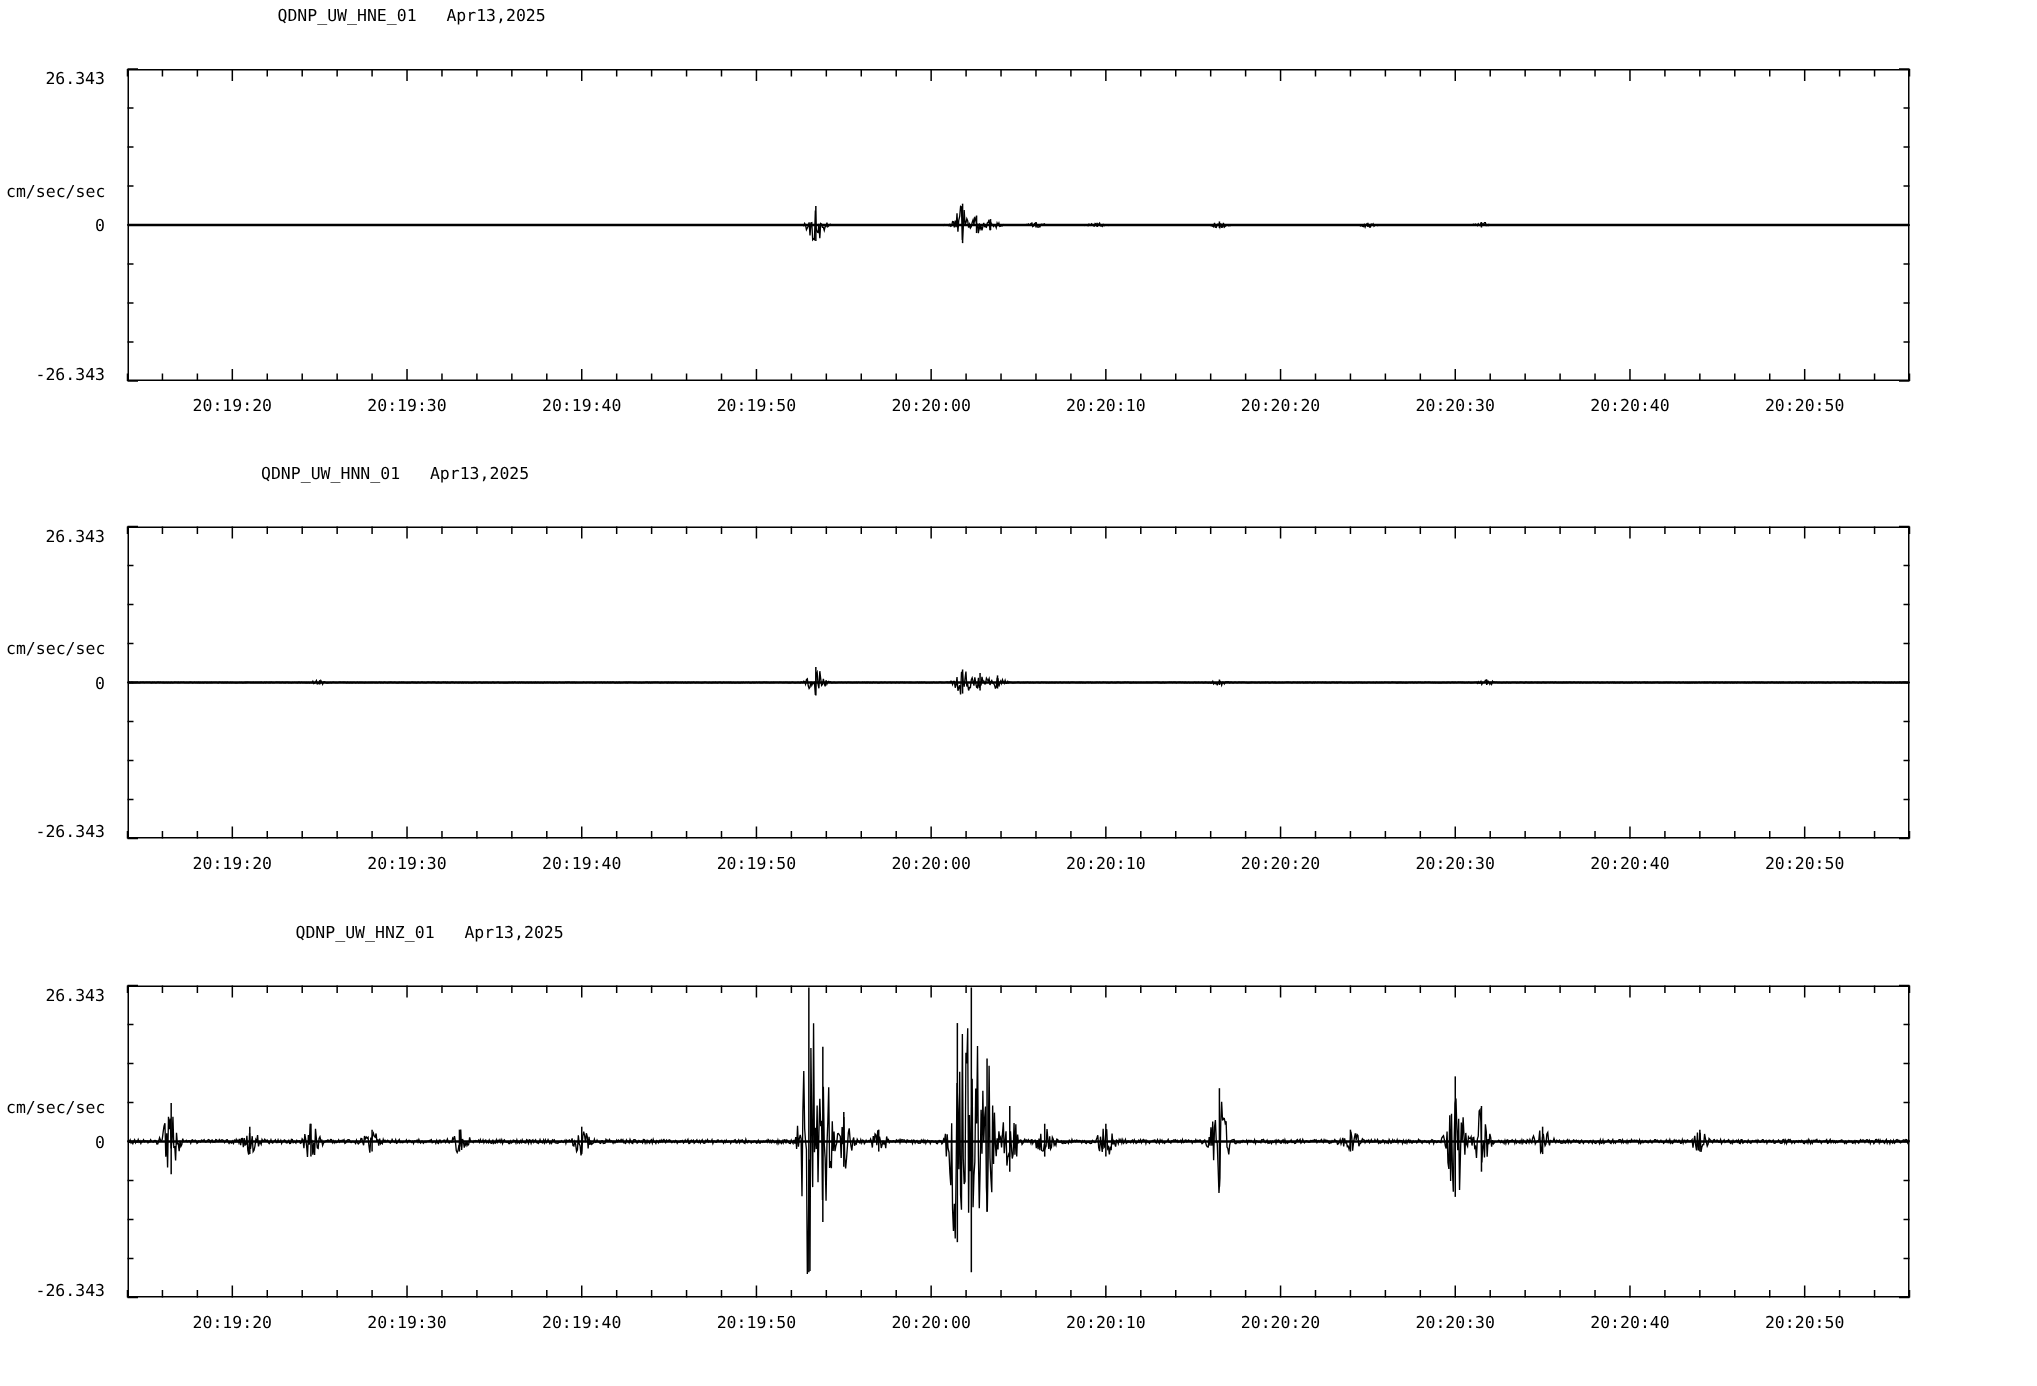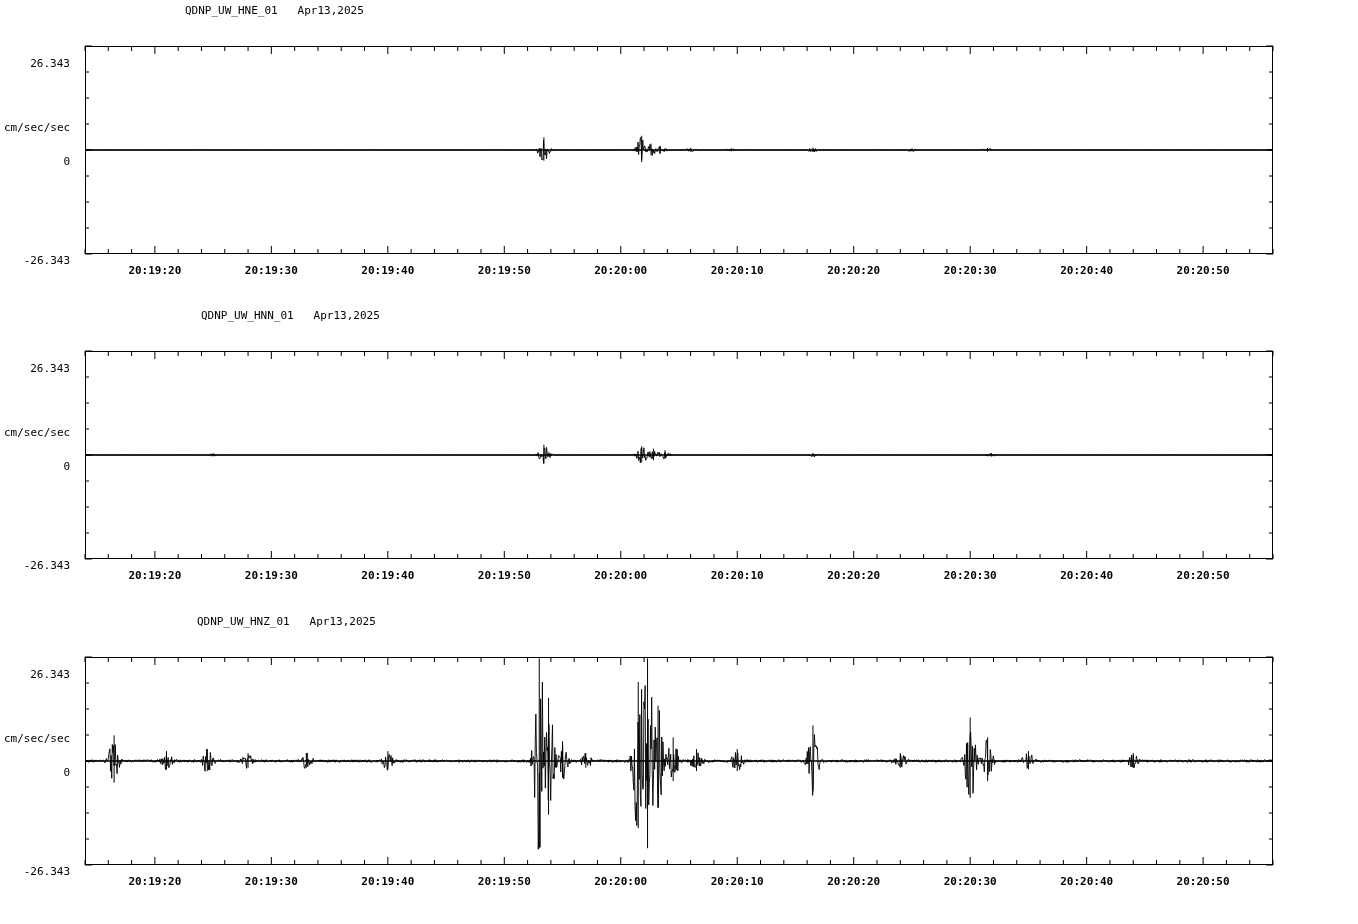--- a/index.html
+++ b/index.html
@@ -38,37 +38,35 @@
     box-sizing: border-box;
     background: #fff;
   }
   .ytick-label {
     position: absolute;
     font-size: 11px;
     font-family: "DejaVu Sans Mono", monospace;
     text-align: right;
     white-space: pre;
     color: #000;
-    margin-top: 11px;
   }
   .ylabel {
     position: absolute;
     font-size: 11px;
     font-family: "DejaVu Sans Mono", monospace;
     white-space: pre;
     color: #000;
   }
   .xtick-label {
     position: absolute;
     font-size: 11px;
     font-family: "DejaVu Sans Mono", monospace;
     white-space: pre;
     color: #000;
     text-align: center;
-    font-weight: bold;
   }
   svg.trace {
     position: absolute;
     left: 0;
     top: 0;
     overflow: visible;
   }
 </style>
 </head>
 <body>
@@ -231,21 +229,21 @@
         <div class="xtick-label" style="left: 575.765px; top: 264px; width: 90px;">20:20:00</div>
         <div class="xtick-label" style="left: 692.235px; top: 264px; width: 90px;">20:20:10</div>
         <div class="xtick-label" style="left: 808.706px; top: 264px; width: 90px;">20:20:20</div>
         <div class="xtick-label" style="left: 925.176px; top: 264px; width: 90px;">20:20:30</div>
         <div class="xtick-label" style="left: 1041.65px; top: 264px; width: 90px;">20:20:40</div>
         <div class="xtick-label" style="left: 1158.12px; top: 264px; width: 90px;">20:20:50</div>
       </div>
   </div>
 
   <div class="panel" style="top:305px;height:300px;">
-    <div class="plot-title" style="left:201px;top:4px;">QDNP_UW_HNN_01   Apr13,2025</div>
+    <div class="plot-title" style="left:174px;top:4px;">QDNP_UW_HNN_01   Apr13,2025</div>
     <div class="ytick-label" style="left:0px;top:46px;width:70px;">26.343</div>
     <div class="ylabel" style="left:4px;top:121px;">cm/sec/sec</div>
     <div class="ytick-label" style="left:0px;top:144px;width:70px;">0</div>
     <div class="ytick-label" style="left:0px;top:243px;width:70px;">-26.343</div>
     <div class="axis-box" style="left:85px;top:46px;width:1188px;height:208px;"></div>
     <svg class="trace" width="1358" height="300" aria-hidden="true">
       <g id="ticks-2">
           <line x1="85" y1="254" x2="85" y2="249" stroke="#000" stroke-width="1"></line>
           <line x1="85" y1="46" x2="85" y2="51" stroke="#000" stroke-width="1"></line>
           <line x1="108.29411764705883" y1="254" x2="108.29411764705883" y2="249" stroke="#000" stroke-width="1"></line>

